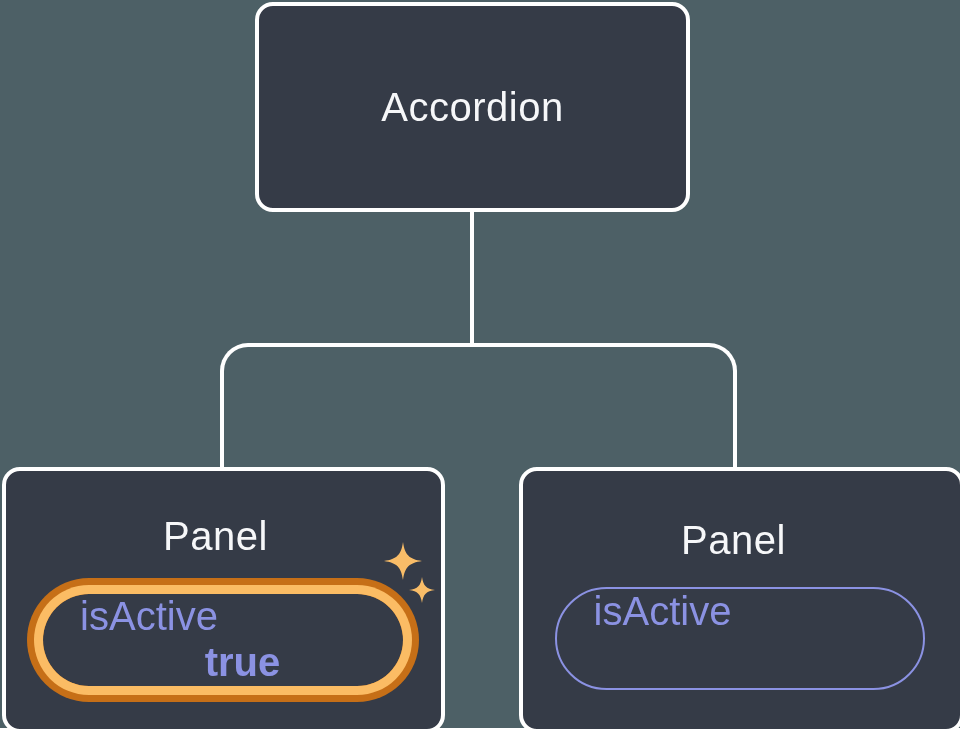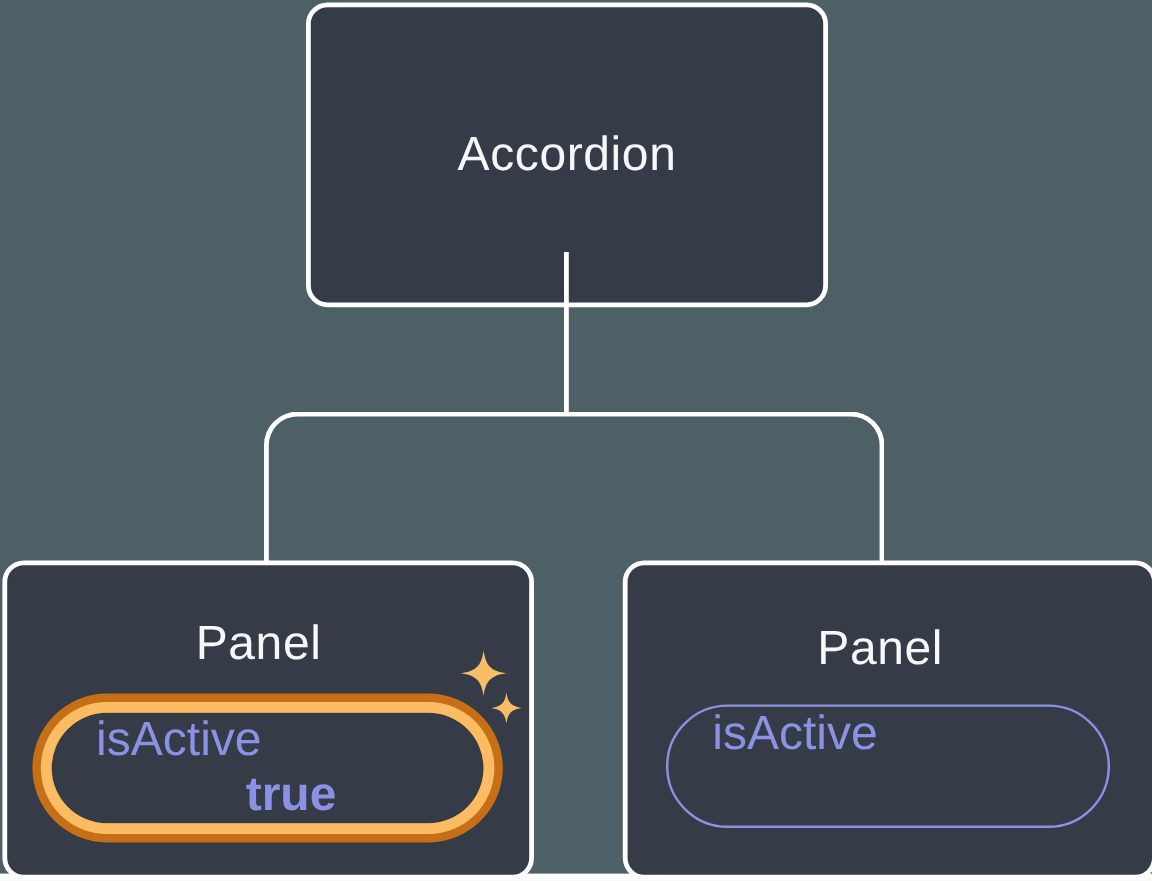--- a/index.html
+++ b/index.html
@@ -19,21 +19,21 @@
   }
   .node {
     position: absolute;
     background: #353b47;
     border: 4px solid #ffffff;
     border-radius: 18px;
     box-sizing: border-box;
   }
   .node-root {
     left: 255px; top: 2px;
-    width: 435px; height: 254px;
+    width: 435px; height: 210px;
     display: flex; align-items: center; justify-content: center;
   }
   .node-label {
     color: #f6f7f9;
     font-size: 40px;
     font-weight: 500;
     letter-spacing: 0.5px;
   }
   .stem {
     position: absolute;

